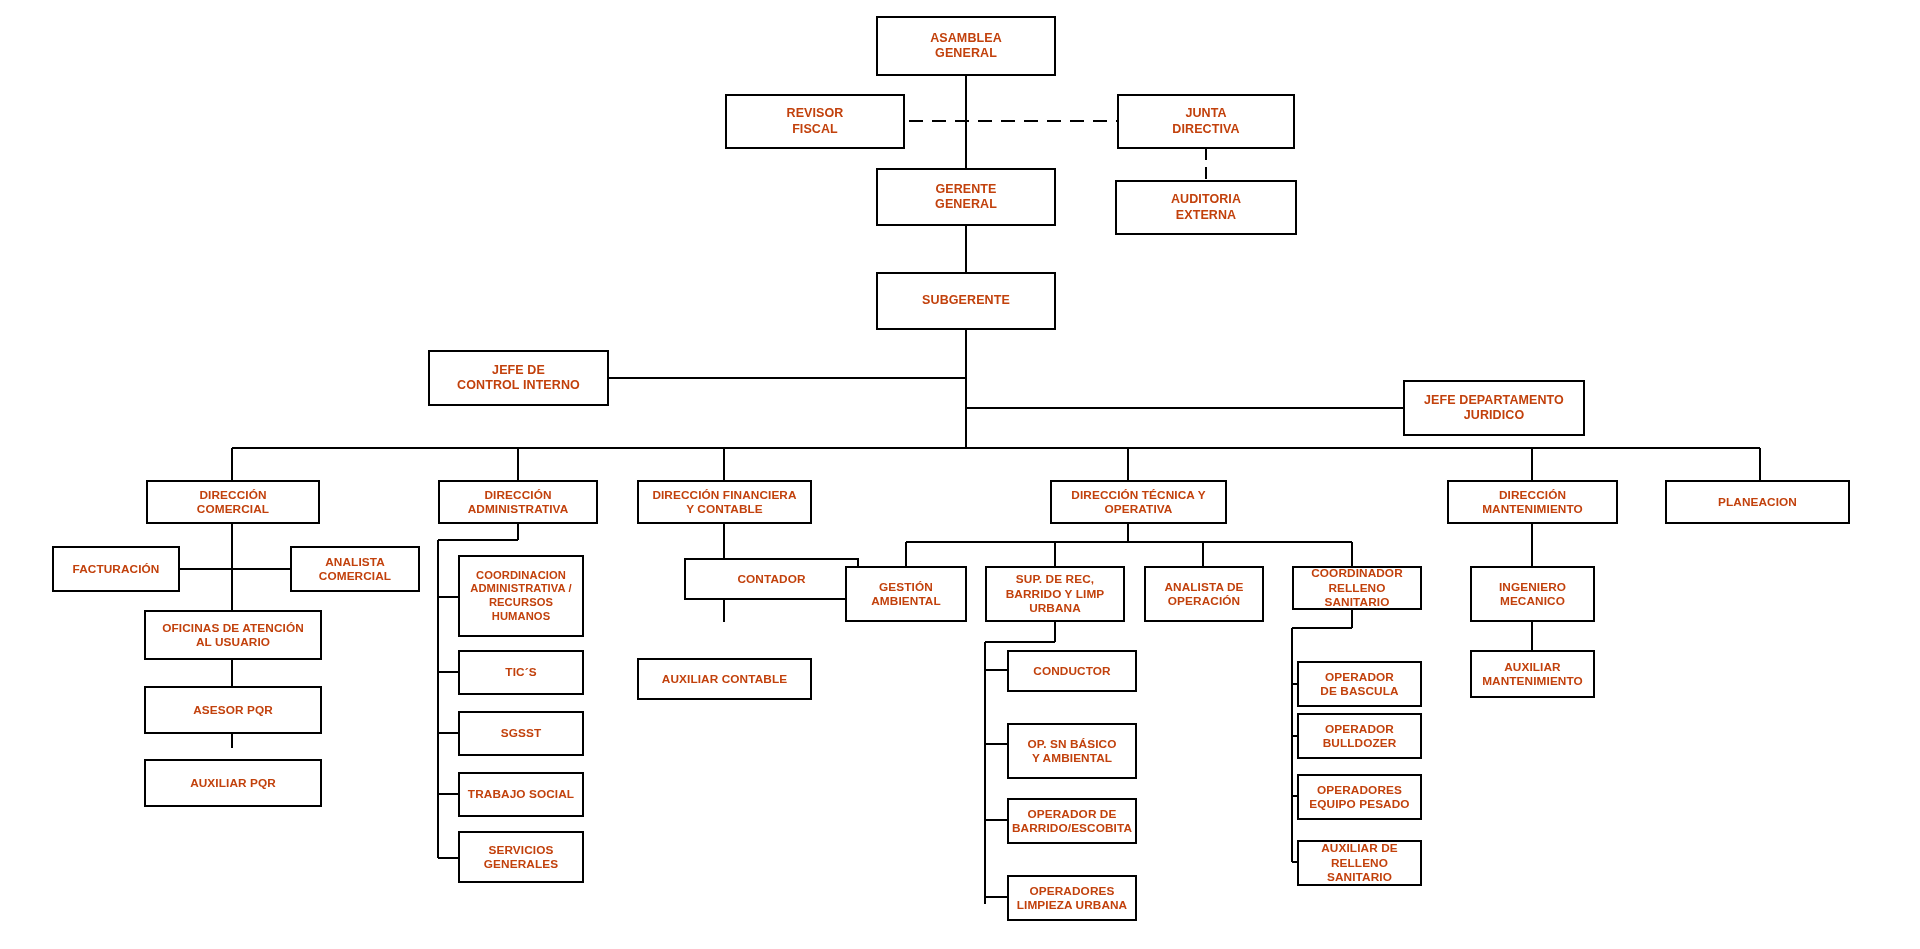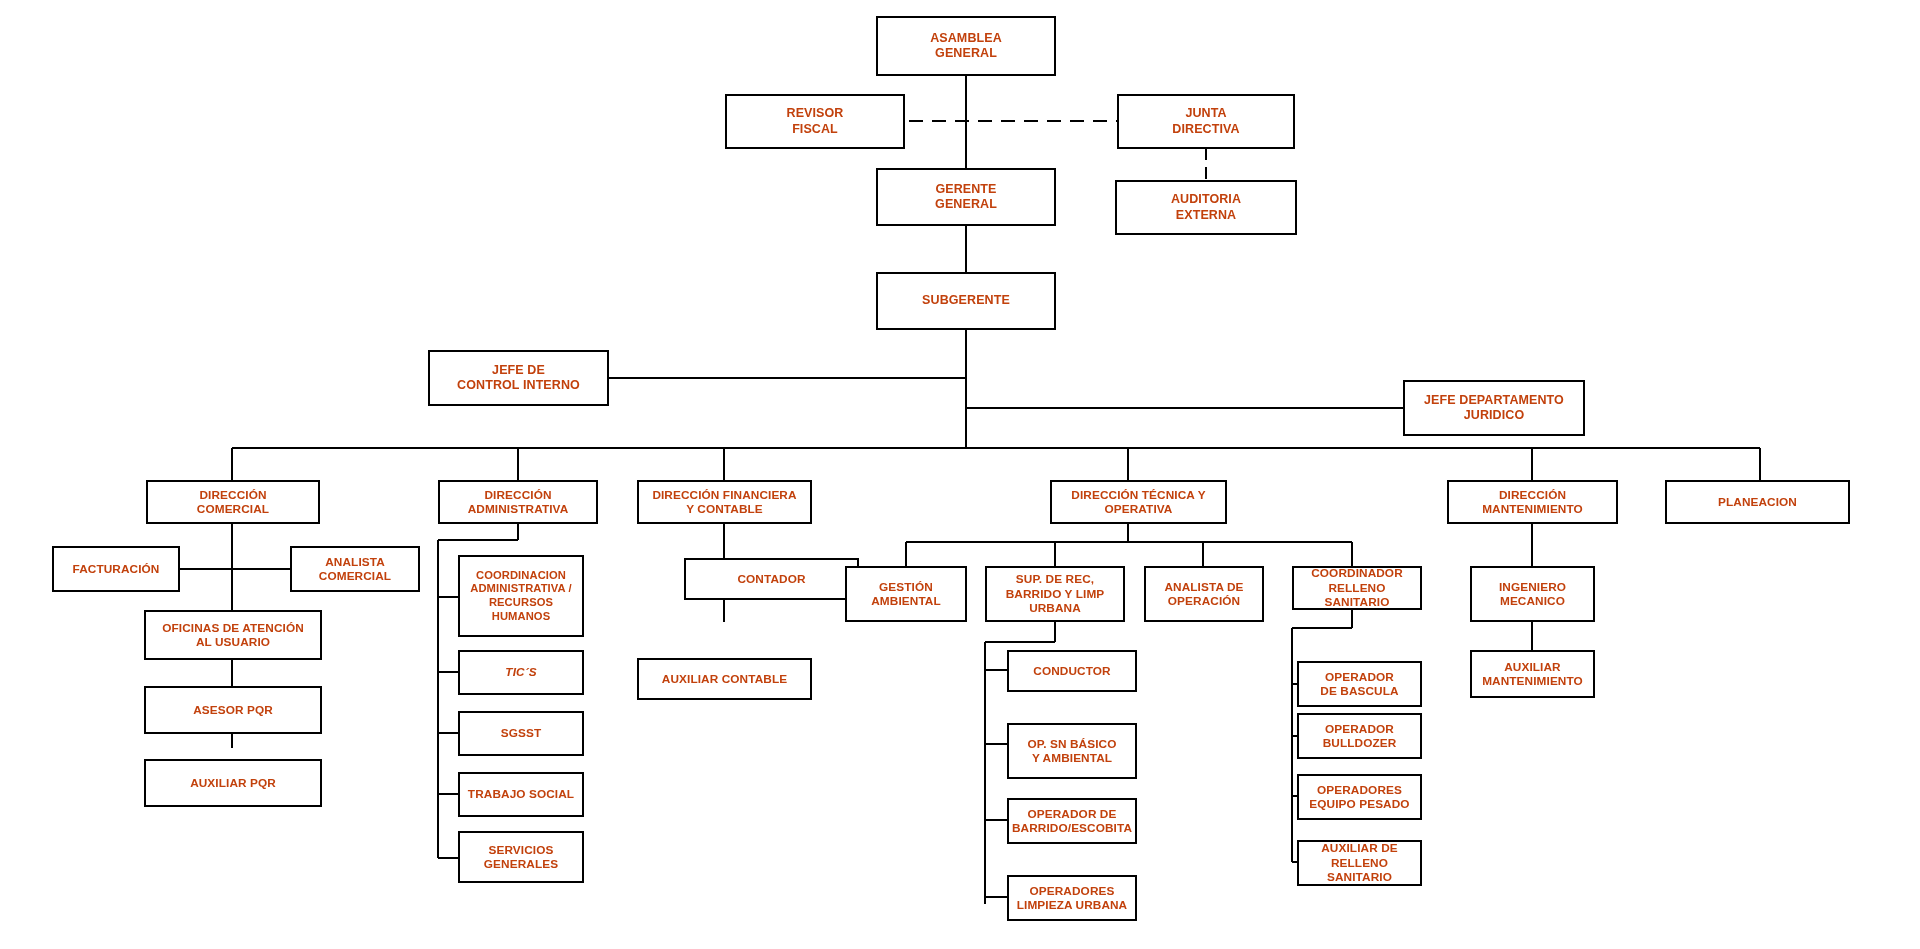--- a/index.html
+++ b/index.html
@@ -209,21 +209,21 @@
     <span class="lbl">AUXILIAR PQR</span>
   </div>
 
   <div class="node sz-11" style="left:458px; top:555px; width:126px; height:82px;">
     <span class="lbl">COORDINACION
 ADMINISTRATIVA /
 RECURSOS
 HUMANOS</span>
   </div>
 
-  <div class="node sz-12" style="left:458px; top:650px; width:126px; height:45px;font-style:italic;">
+  <div class="node sz-12" style="left:458px; top:650px; width:126px; height:45px;">
     <span class="lbl">TIC´S</span>
   </div>
 
   <div class="node sz-12" style="left:458px; top:711px; width:126px; height:45px;align-items:center;">
     <span class="lbl">SGSST</span>
   </div>
 
   <div class="node sz-12" style="left:458px; top:772px; width:126px; height:45px;">
     <span class="lbl">TRABAJO SOCIAL</span>
   </div>

